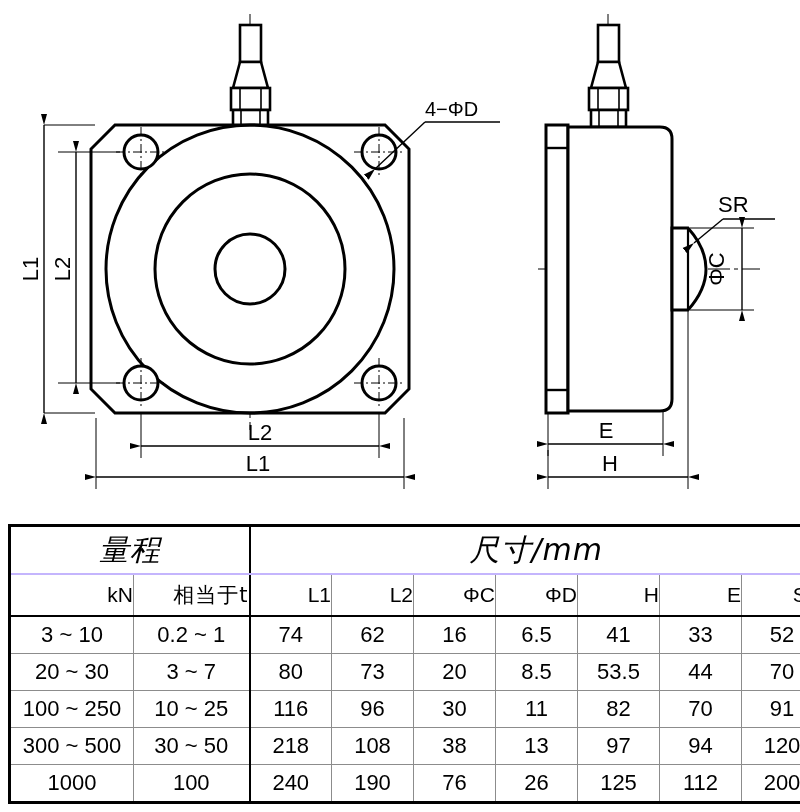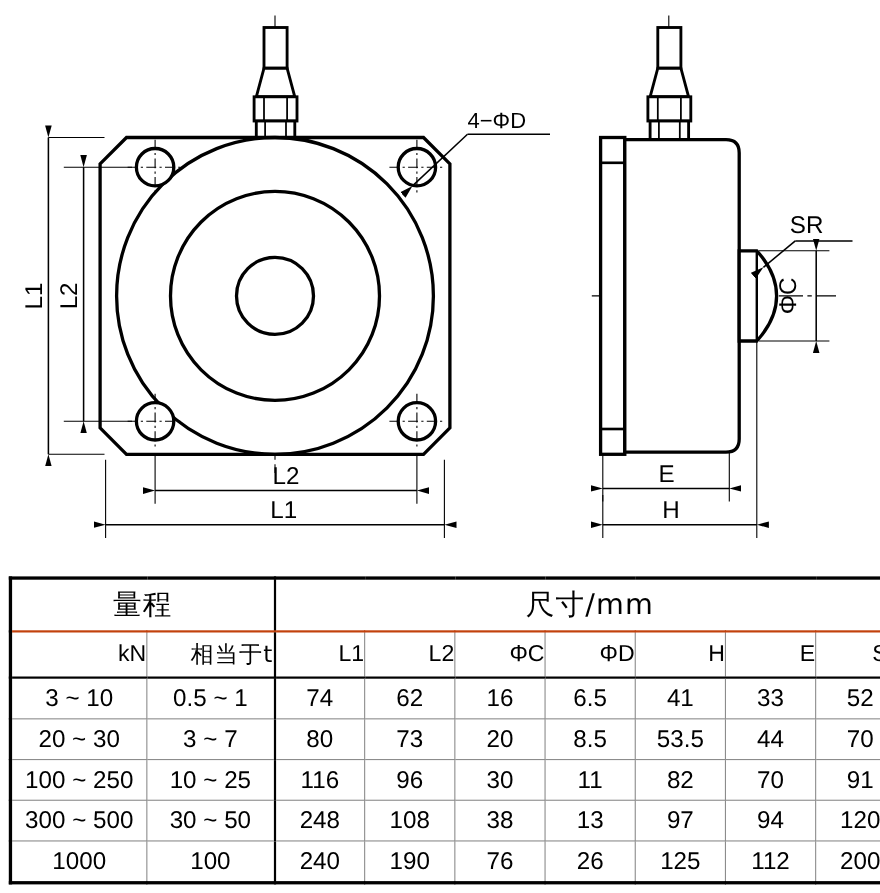--- a/index.html
+++ b/index.html
@@ -2,21 +2,21 @@
 <html><head>
 <meta charset="utf-8">
 <style>
   html,body{margin:0;padding:0;background:#ffffff;}
   body{width:800px;height:812px;font-family:"Liberation Sans","DejaVu Sans",sans-serif;color:#000;position:relative;overflow:hidden;}
   #drawing-area{position:absolute;left:0;top:0;width:668px;height:512px;}
   #drawing-area svg{display:block;}
   .tbl-wrap{position:absolute;left:8px;top:524px;width:757px;}
   table.spec{border-collapse:collapse;width:757px;table-layout:fixed;background:#fff;}
   table.spec td{border:1px solid #8c8c8c;text-align:center;vertical-align:middle;font-size:22px;padding:0;height:36px;line-height:36px;white-space:nowrap;}
-  table.spec tr.group-row td{height:46px;line-height:46px;font-size:26px;border-bottom:2px solid #c2410c;}
+  table.spec tr.group-row td{height:46px;line-height:46px;font-size:30px;border-bottom:2px solid #c4b5fd;font-style:italic;}
   table.spec tr.head-row td{border-bottom:2px solid #000;font-size:21px;height:40px;line-height:40px;text-align:right;}
   table.spec{border:3px solid #000;}
   table.spec tr.group-row td.sep-left{border-right:2px solid #000;}
   table.spec tr.head-row td.sep-left{border-right:2px solid #000;}
   table.spec tr.data-row td.sep-left{border-right:2px solid #000;}
   .cjk{font-family:"DejaVu Sans","Liberation Sans",sans-serif;letter-spacing:1px;}
 </style>
 </head>
 <body>
 
@@ -198,21 +198,21 @@
         <td>L2</td>
         <td>ΦC</td>
         <td>ΦD</td>
         <td>H</td>
         <td>E</td>
         <td>SR</td>
       </tr>
 
       <tr class="data-row">
         <td>3 ~ 10</td>
-        <td class="sep-left">0.5 ~ 1</td>
+        <td class="sep-left">0.2 ~ 1</td>
         <td>74</td>
         <td>62</td>
         <td>16</td>
         <td>6.5</td>
         <td>41</td>
         <td>33</td>
         <td>52</td>
       </tr>
       <tr class="data-row">
         <td>20 ~ 30</td>
@@ -232,21 +232,21 @@
         <td>96</td>
         <td>30</td>
         <td>11</td>
         <td>82</td>
         <td>70</td>
         <td>91</td>
       </tr>
       <tr class="data-row">
         <td>300 ~ 500</td>
         <td class="sep-left">30 ~ 50</td>
-        <td>248</td>
+        <td>218</td>
         <td>108</td>
         <td>38</td>
         <td>13</td>
         <td>97</td>
         <td>94</td>
         <td>120</td>
       </tr>
       <tr class="data-row">
         <td>1000</td>
         <td class="sep-left">100</td>

